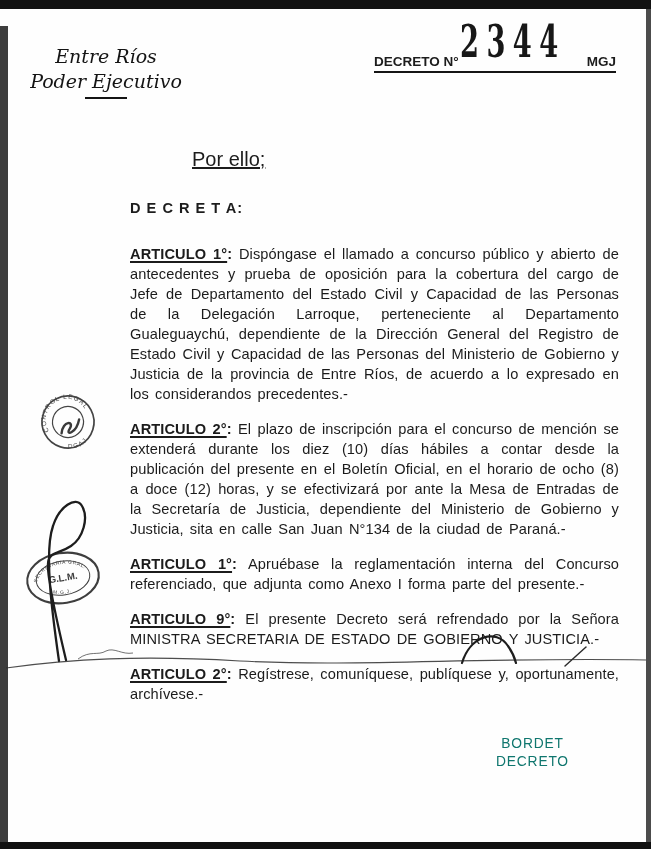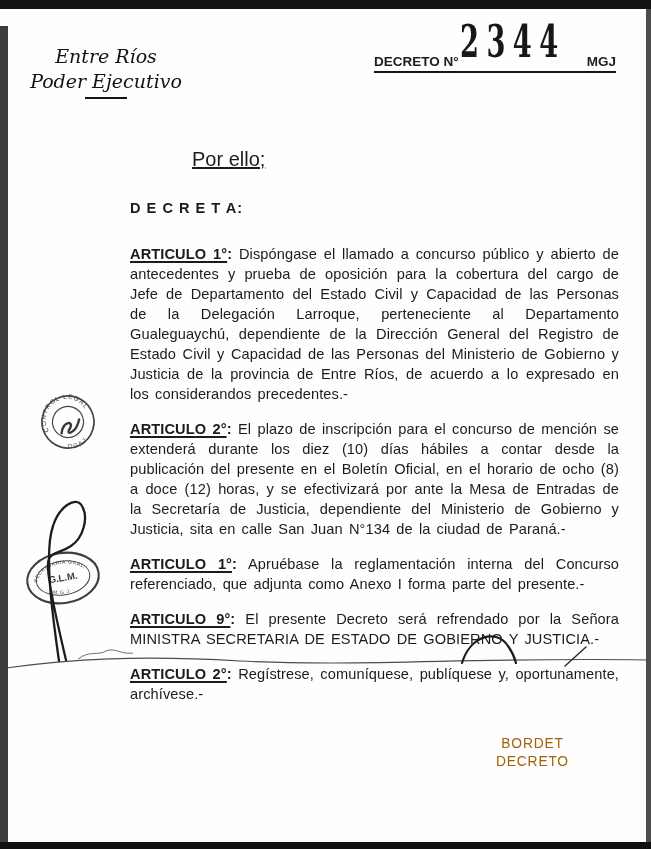--- a/index.html
+++ b/index.html
@@ -32,21 +32,21 @@
            font-weight:bold;font-size:14.6px;letter-spacing:1px;}
   
   .articles{position:absolute;left:130px;top:229px;width:489px;}
   .articles p{margin:15px 0 8px 0;font-size:14.6px;line-height:20px;text-align:justify;
               word-spacing:2px;letter-spacing:.1px;color:#1b1b1b;}
   .art-label{font-weight:bold;text-decoration:underline;text-decoration-thickness:1.8px;
              text-underline-offset:2px;}
   .art-colon{font-weight:bold;}
   
   .signatures{position:absolute;left:455px;top:735px;width:155px;text-align:center;
-              font-size:13.8px;line-height:18px;letter-spacing:.8px;color:#a16207;}
+              font-size:13.8px;line-height:18px;letter-spacing:.8px;color:#0f766e;}
   
   .overlay{position:absolute;left:0;top:0;width:651px;height:849px;pointer-events:none;}
   .stamp-text{font-family:"Liberation Sans",sans-serif;fill:#262626;}
 </style>
 </head>
 <body>
 
 <div id="page">
 
   <div class="edge-top"></div>

